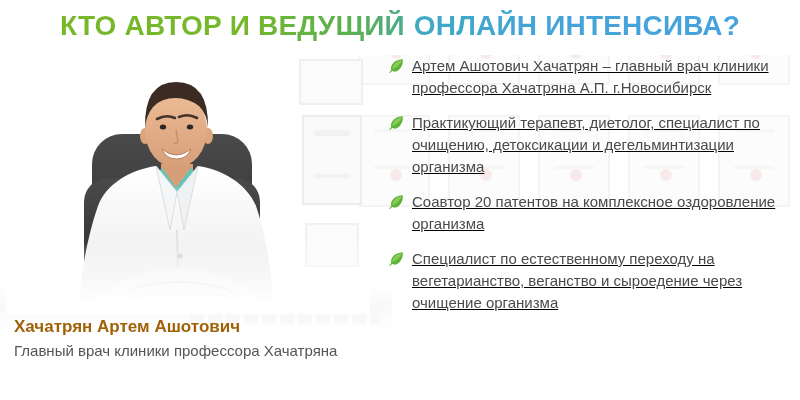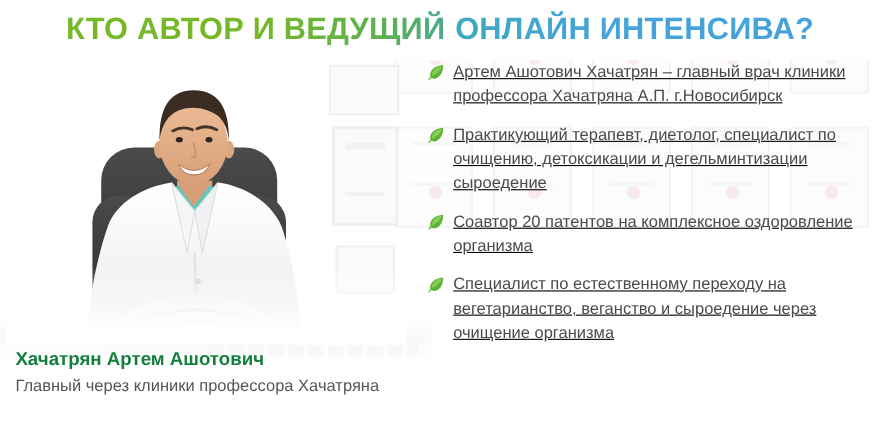--- a/index.html
+++ b/index.html
@@ -44,21 +44,21 @@
   .cred-text { font-size:15px; line-height:22px; color:#4a4a4a; width:386px; }
 
   
   .author-photo { position:absolute; left:6px; top:56px; width:364px; height:258px; z-index:1; }
   .laptop-wm { position:absolute; left:0; top:286px; width:392px; height:44px;
                z-index:0; pointer-events:none; opacity:.5;
                background:linear-gradient(180deg, rgba(240,241,243,0) 0%, #f1f2f4 45%, rgba(244,245,246,0) 100%); }
   .laptop-wm .keys { position:absolute; left:190px; top:22px; width:190px; height:16px; opacity:.5;
                background:repeating-linear-gradient(90deg,#e8eaed 0 14px, #ffffff 14px 18px); }
   .author-caption { position:absolute; left:14px; top:316px; z-index:2; }
-  .author-name { font-size:17px; font-weight:700; color:#15803d; line-height:22px; }
+  .author-name { font-size:17px; font-weight:700; color:#a16207; line-height:22px; }
   .author-role { font-size:15px; color:#555555; line-height:20px; margin-top:3px; }
 </style>
 </head>
 <body>
 
 <div class="stage">
 
   <h1 class="page-title">
     <span class="h-green">КТО АВТОР И ВЕДУЩИЙ</span><span class="h-blue">ОНЛАЙН ИНТЕНСИВА?</span>
   </h1>
@@ -130,21 +130,21 @@
       <path d="M84,252 C100,226 140,212 172,212 C206,212 244,228 258,252 L258,258 L84,258 Z" fill="#f2f3f4"></path>
       <path d="M120,236 C150,222 200,222 236,240" stroke="#dfe1e3" stroke-width="2" fill="none"></path>
       <path d="M102,250 C140,232 212,232 250,250" stroke="#e4e6e8" stroke-width="2" fill="none"></path>
     </g>
 
     <rect x="0" y="186" width="364" height="72" fill="url(#fadeG)"></rect>
   </svg>
 
   <div class="author-caption">
     <div class="author-name">Хачатрян Артем Ашотович</div>
-    <div class="author-role">Главный через клиники профессора Хачатряна</div>
+    <div class="author-role">Главный врач клиники профессора Хачатряна</div>
   </div>
 
   <div class="right-col">
     <div class="certs-wm">
         <div class="cert" style="left: 0px; top: -62px;"></div>
         <div class="cert" style="left: 90px; top: -62px;"></div>
         <div class="cert" style="left: 180px; top: -62px;"></div>
         <div class="cert" style="left: 270px; top: -62px;"></div>
         <div class="cert" style="left: 360px; top: -62px;"></div>
         <div class="cert" style="left: 0px; top: 60px;"></div>
@@ -161,21 +161,21 @@
             <path d="M17.5,2.8 C10,3.4 5,8.5 5.7,13.8 C9.2,12.6 14.2,9.8 17.5,2.8 Z" fill="#8ed05e" opacity="0.85"></path>
           </svg>
           <span class="cred-text">Артем Ашотович Хачатрян – главный врач клиники профессора Хачатряна А.П. г.Новосибирск</span>
         </li>
 
         <li class="cred-item">
           <svg class="leaf" viewBox="0 0 20 20" xmlns="http://www.w3.org/2000/svg">
             <path d="M18.5,1.5 C9,2 2.5,8 4,15 L1.2,18.6 L2.7,18.4 L5.4,15.9 C7,17.2 9.5,17.3 11.5,16.2 C16.5,13.5 19,7.5 18.5,1.5 Z" fill="#5cb335"></path>
             <path d="M17.5,2.8 C10,3.4 5,8.5 5.7,13.8 C9.2,12.6 14.2,9.8 17.5,2.8 Z" fill="#8ed05e" opacity="0.85"></path>
           </svg>
-          <span class="cred-text">Практикующий терапевт, диетолог, специалист по очищению, детоксикации и дегельминтизации сыроедение</span>
+          <span class="cred-text">Практикующий терапевт, диетолог, специалист по очищению, детоксикации и дегельминтизации организма</span>
         </li>
 
 
         <li class="cred-item">
           <svg class="leaf" viewBox="0 0 20 20" xmlns="http://www.w3.org/2000/svg">
             <path d="M18.5,1.5 C9,2 2.5,8 4,15 L1.2,18.6 L2.7,18.4 L5.4,15.9 C7,17.2 9.5,17.3 11.5,16.2 C16.5,13.5 19,7.5 18.5,1.5 Z" fill="#5cb335"></path>
             <path d="M17.5,2.8 C10,3.4 5,8.5 5.7,13.8 C9.2,12.6 14.2,9.8 17.5,2.8 Z" fill="#8ed05e" opacity="0.85"></path>
           </svg>
           <span class="cred-text">Соавтор 20 патентов на комплексное оздоровление организма</span>
         </li>

